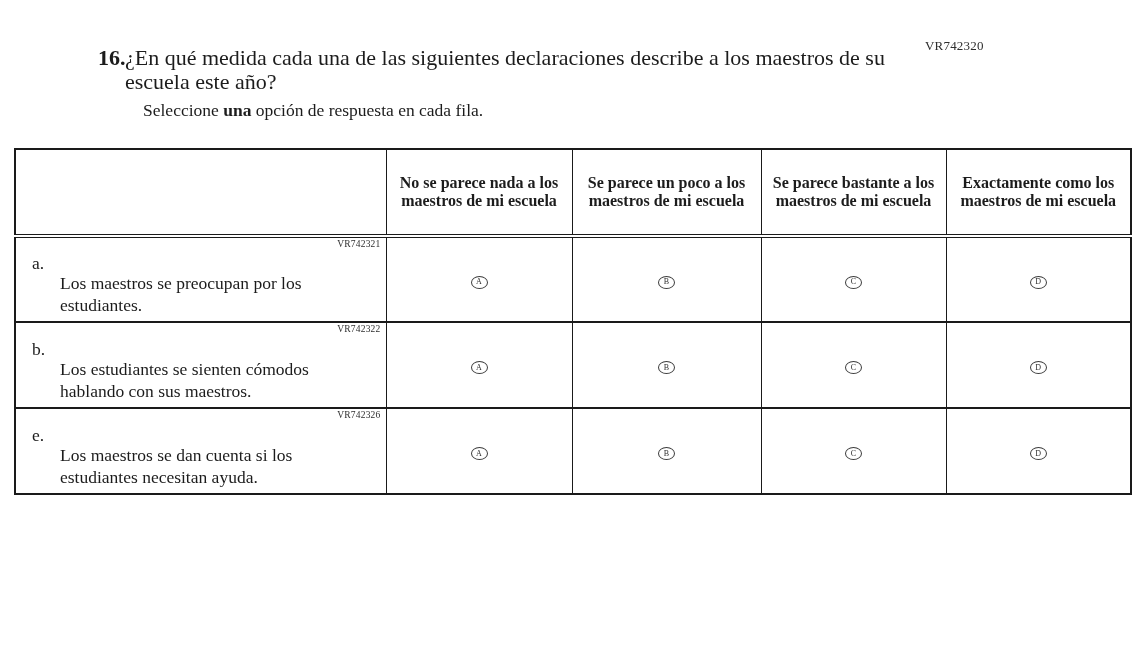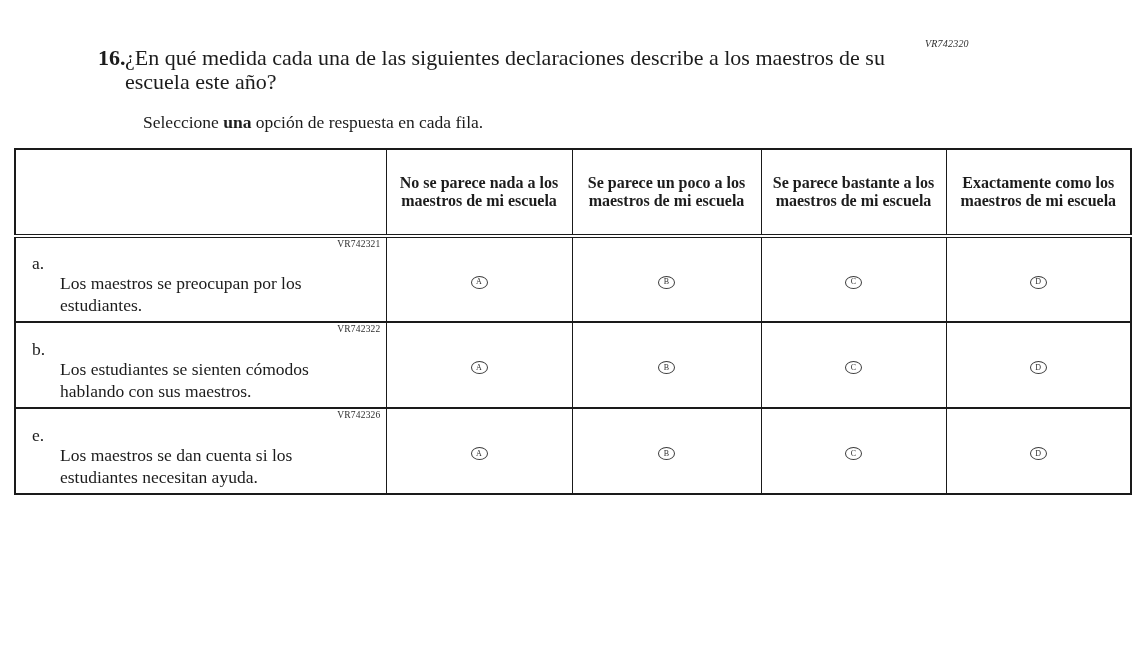--- a/index.html
+++ b/index.html
@@ -7,44 +7,42 @@
     width: 1139px; height: 664px;
     background: #ffffff;
     font-family: "Liberation Serif", "DejaVu Serif", serif;
     color: #1c1c1c;
     overflow: hidden;
     position: relative;
   }
   .top-code {
     position: absolute;
     top: 38px; left: 925px;
-    font-size: 10px;
+    font-size: 13px;
     letter-spacing: 0.2px;
     color: #2e2e2e;
-    font-style: italic;
   }
   .question {
     position: absolute;
     top: 46px; left: 98px;
     width: 810px;
     display: flex;
     font-size: 22px;
     line-height: 24px;
   }
   .q-number {
     font-weight: bold;
     width: 27px;
     flex: 0 0 27px;
   }
   .q-text { max-width: 775px; }
   .instruction {
     position: absolute;
     top: 100px; left: 143px;
     font-size: 17.5px;
-    margin-top: 12px;
   }
   .instr-bold { font-weight: bold; }
   .matrix-wrap {
     position: absolute;
     top: 148px; left: 14px;
   }
   table.matrix {
     border-collapse: collapse;
     table-layout: fixed;
     width: 1116px;

